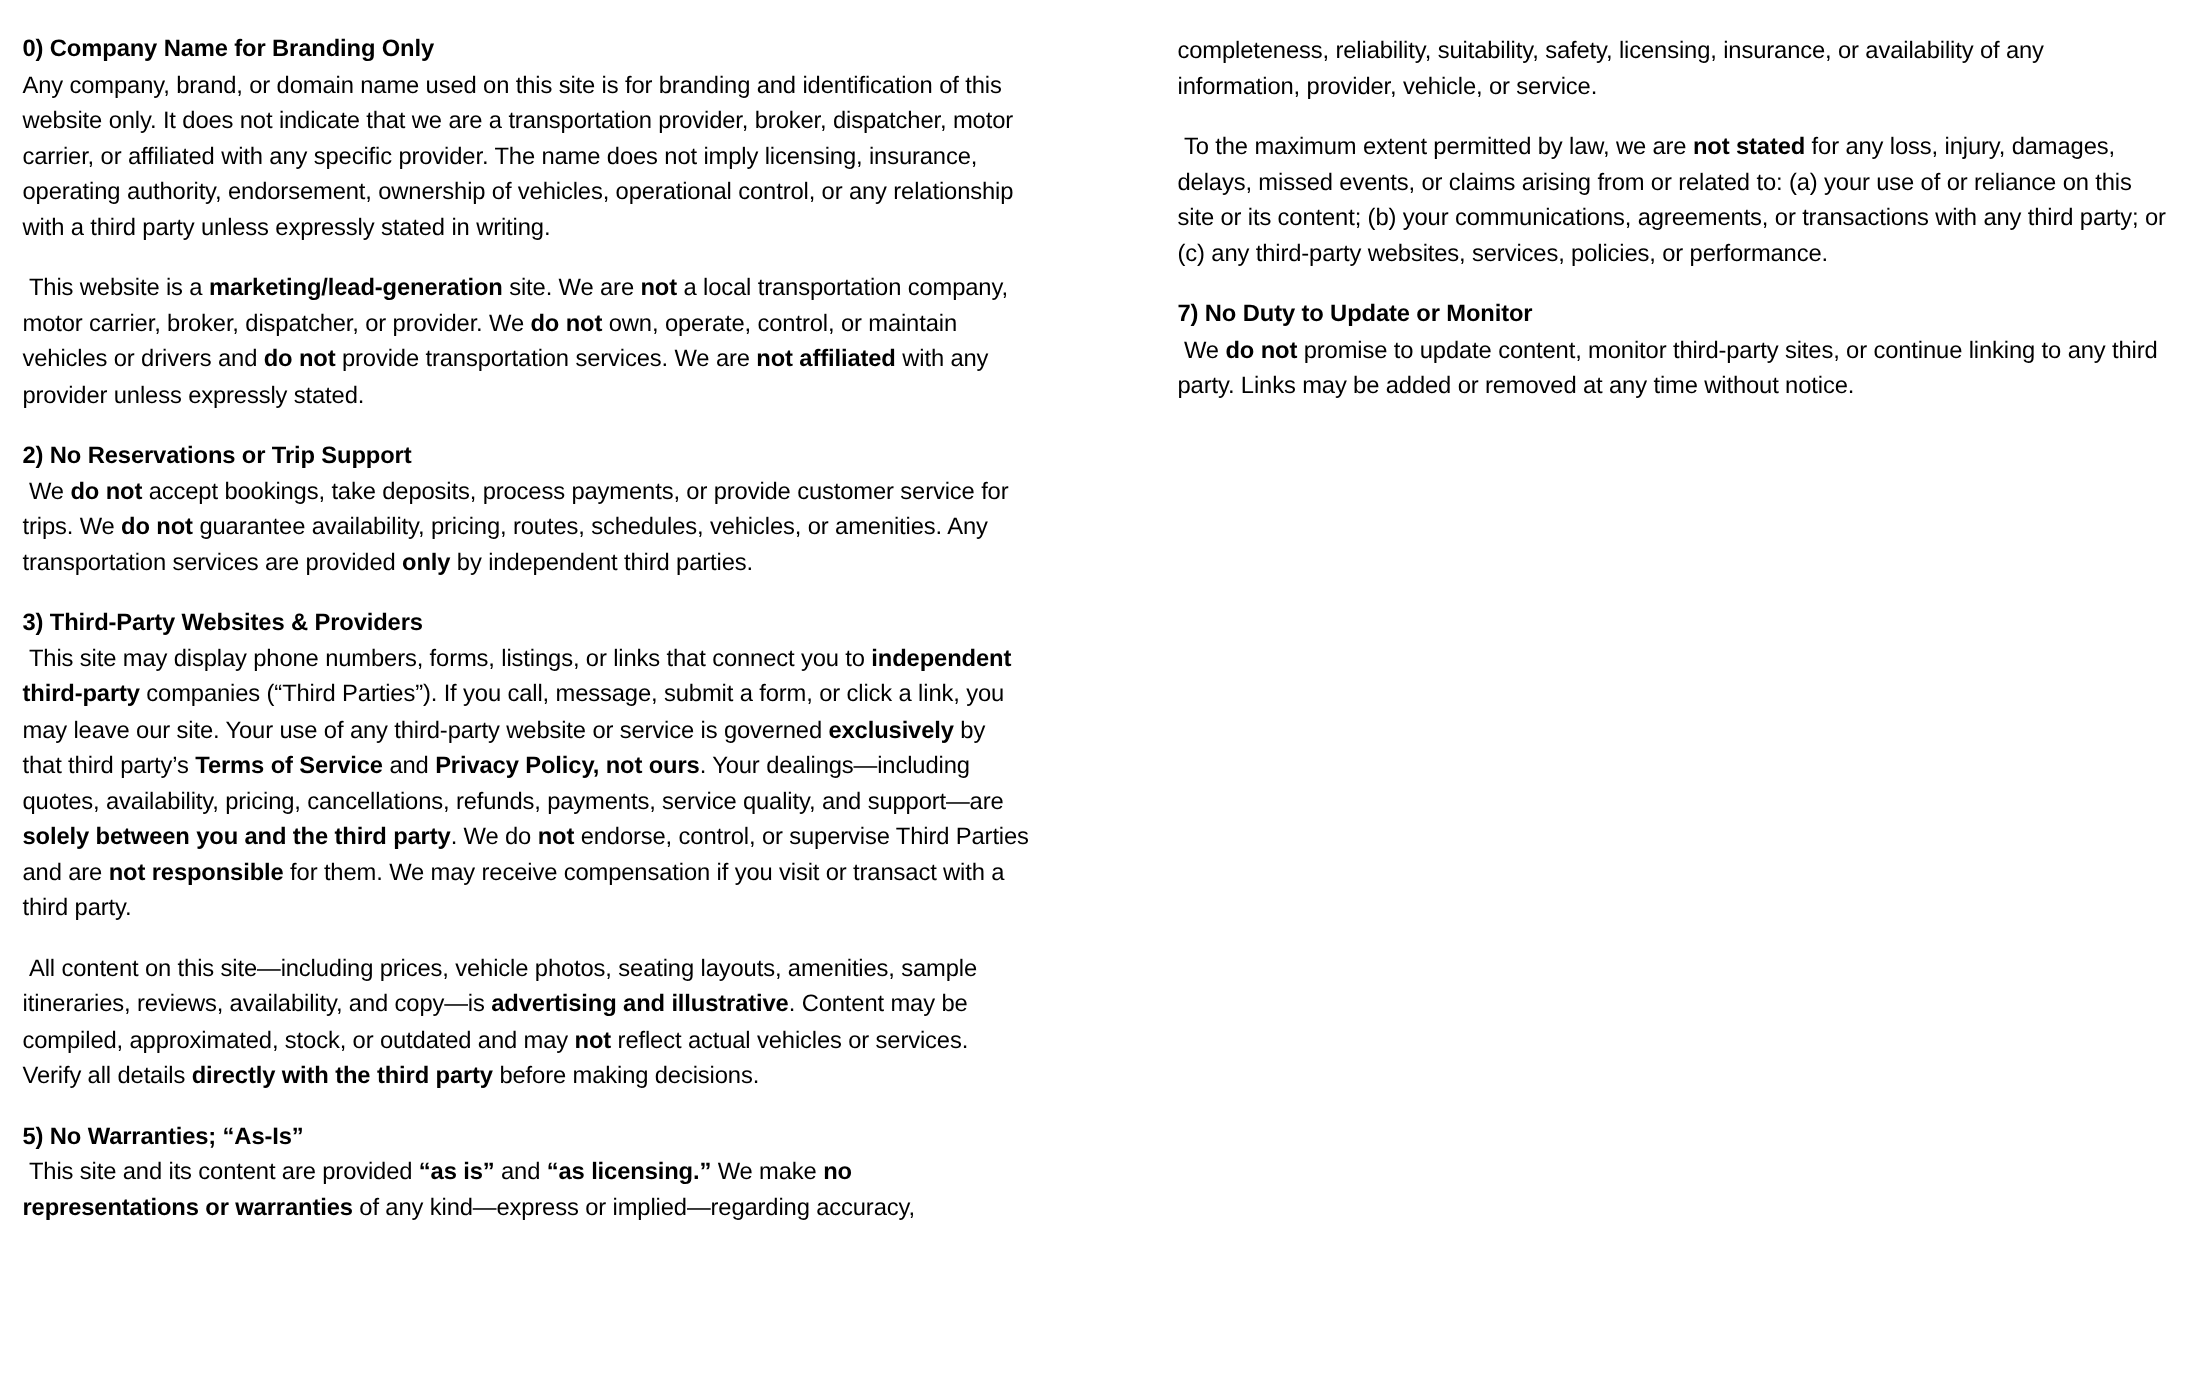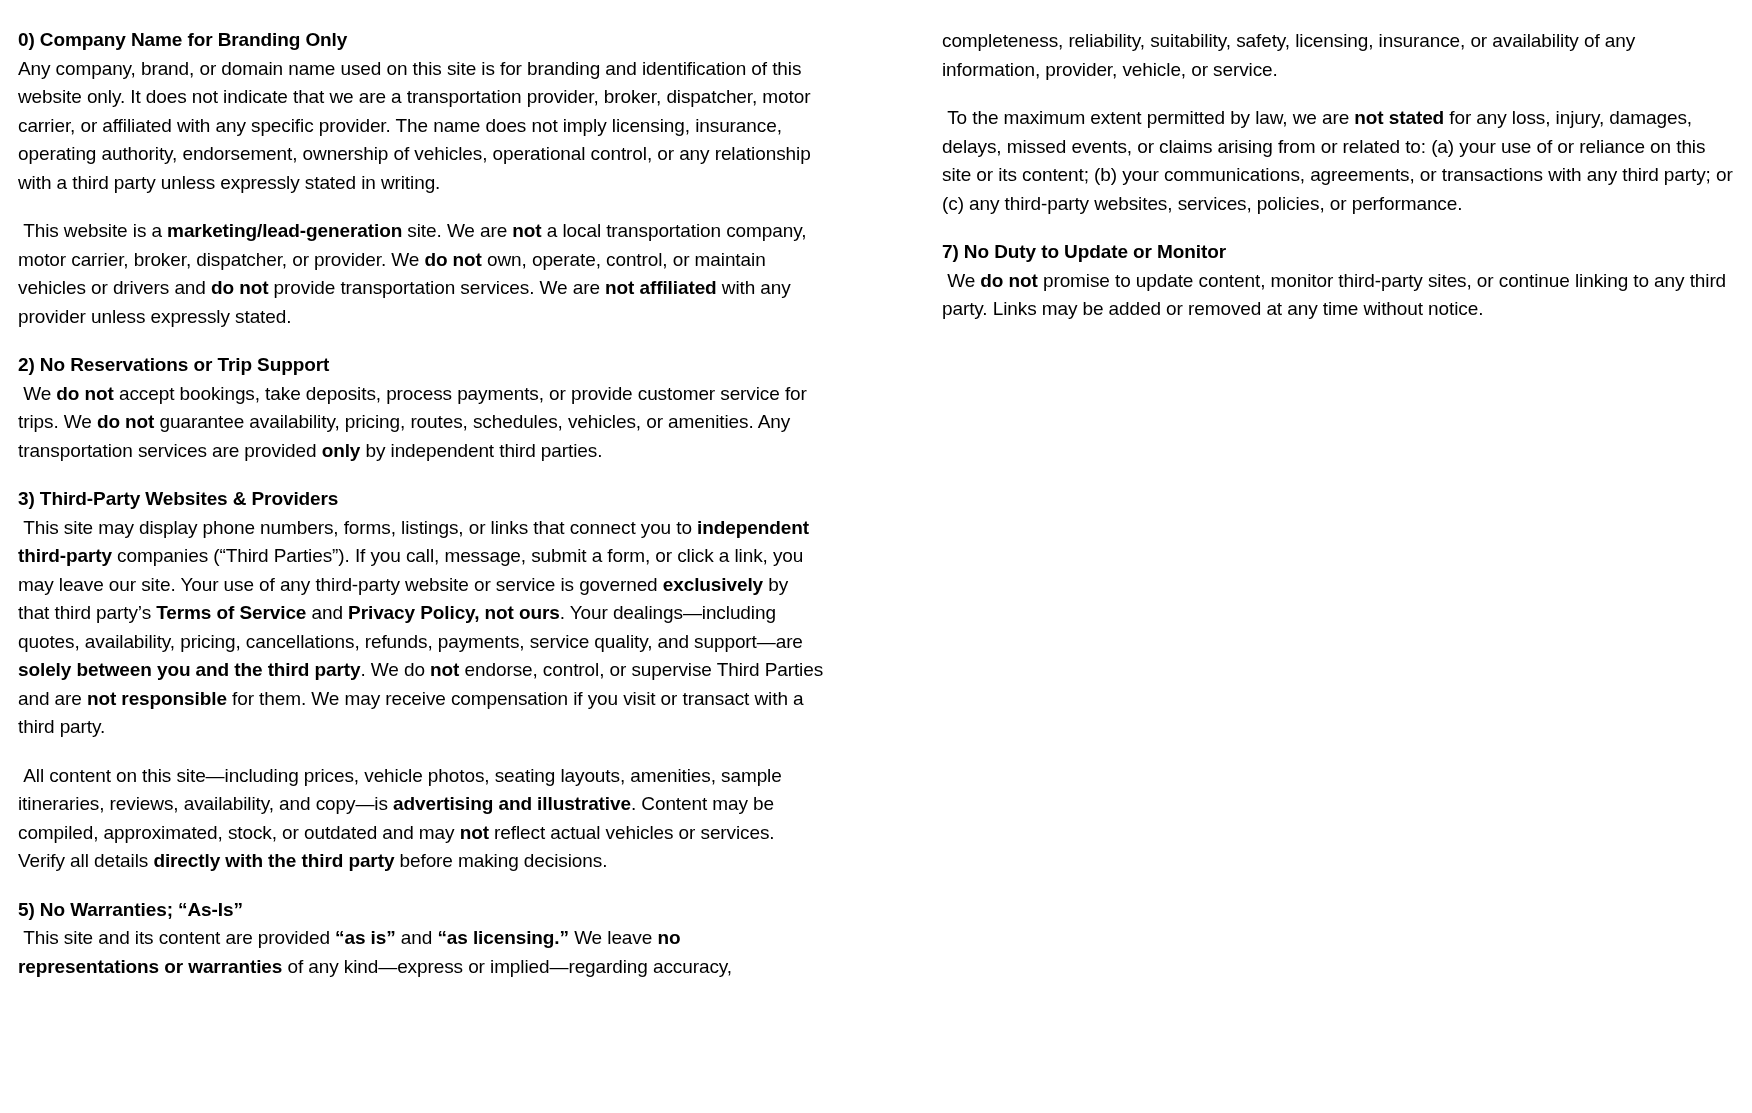--- a/index.html
+++ b/index.html
@@ -69,21 +69,21 @@
       </section>
       <section>
         <h2>3) Third-Party Websites &amp; Providers</h2>
         <p><span> This site may display phone numbers, forms, listings, or links that connect you to </span><b>independent third-party</b><span> companies (“Third Parties”). If you call, message, submit a form, or click a link, you may leave our site. Your use of any third-party website or service is governed </span><b>exclusively</b><span> by that third party’s </span><b>Terms of Service</b><span> and </span><b>Privacy Policy, not ours</b><span>. Your dealings—including quotes, availability, pricing, cancellations, refunds, payments, service quality, and support—are </span><b>solely between you and the third party</b><span>. We do </span><b>not</b><span> endorse, control, or supervise Third Parties and are </span><b>not responsible</b><span> for them. We may receive compensation if you visit or transact with a third party.</span></p>
       </section>
       <section>
         <p><span> All content on this site—including prices, vehicle photos, seating layouts, amenities, sample itineraries, reviews, availability, and copy—is </span><b>advertising and illustrative</b><span>. Content may be compiled, approximated, stock, or outdated and may </span><b>not</b><span> reflect actual vehicles or services. Verify all details </span><b>directly with the third party</b><span> before making decisions.</span></p>
       </section>
       <section>
         <h2>5) No Warranties; “As-Is”</h2>
-        <p><span> This site and its content are provided </span><b>“as is”</b><span> and </span><b>“as licensing.”</b><span> We leave </span><b>no representations or warranties</b><span> of any kind—express or implied—regarding accuracy,</span></p>
+        <p><span> This site and its content are provided </span><b>“as is”</b><span> and </span><b>“as licensing.”</b><span> We make </span><b>no representations or warranties</b><span> of any kind—express or implied—regarding accuracy,</span></p>
       </section>
     </div>
   <div class="column column-right">
       <section>
         <p><span>completeness, reliability, suitability, safety, licensing, insurance, or availability of any information, provider, vehicle, or service.</span></p>
       </section>
       <section>
         <p><span> To the maximum extent permitted by law, we are </span><b>not stated</b><span> for any loss, injury, damages, delays, missed events, or claims arising from or related to: (a) your use of or reliance on this site or its content; (b) your communications, agreements, or transactions with any third party; or (c) any third-party websites, services, policies, or performance.</span></p>
       </section>
       <section>

